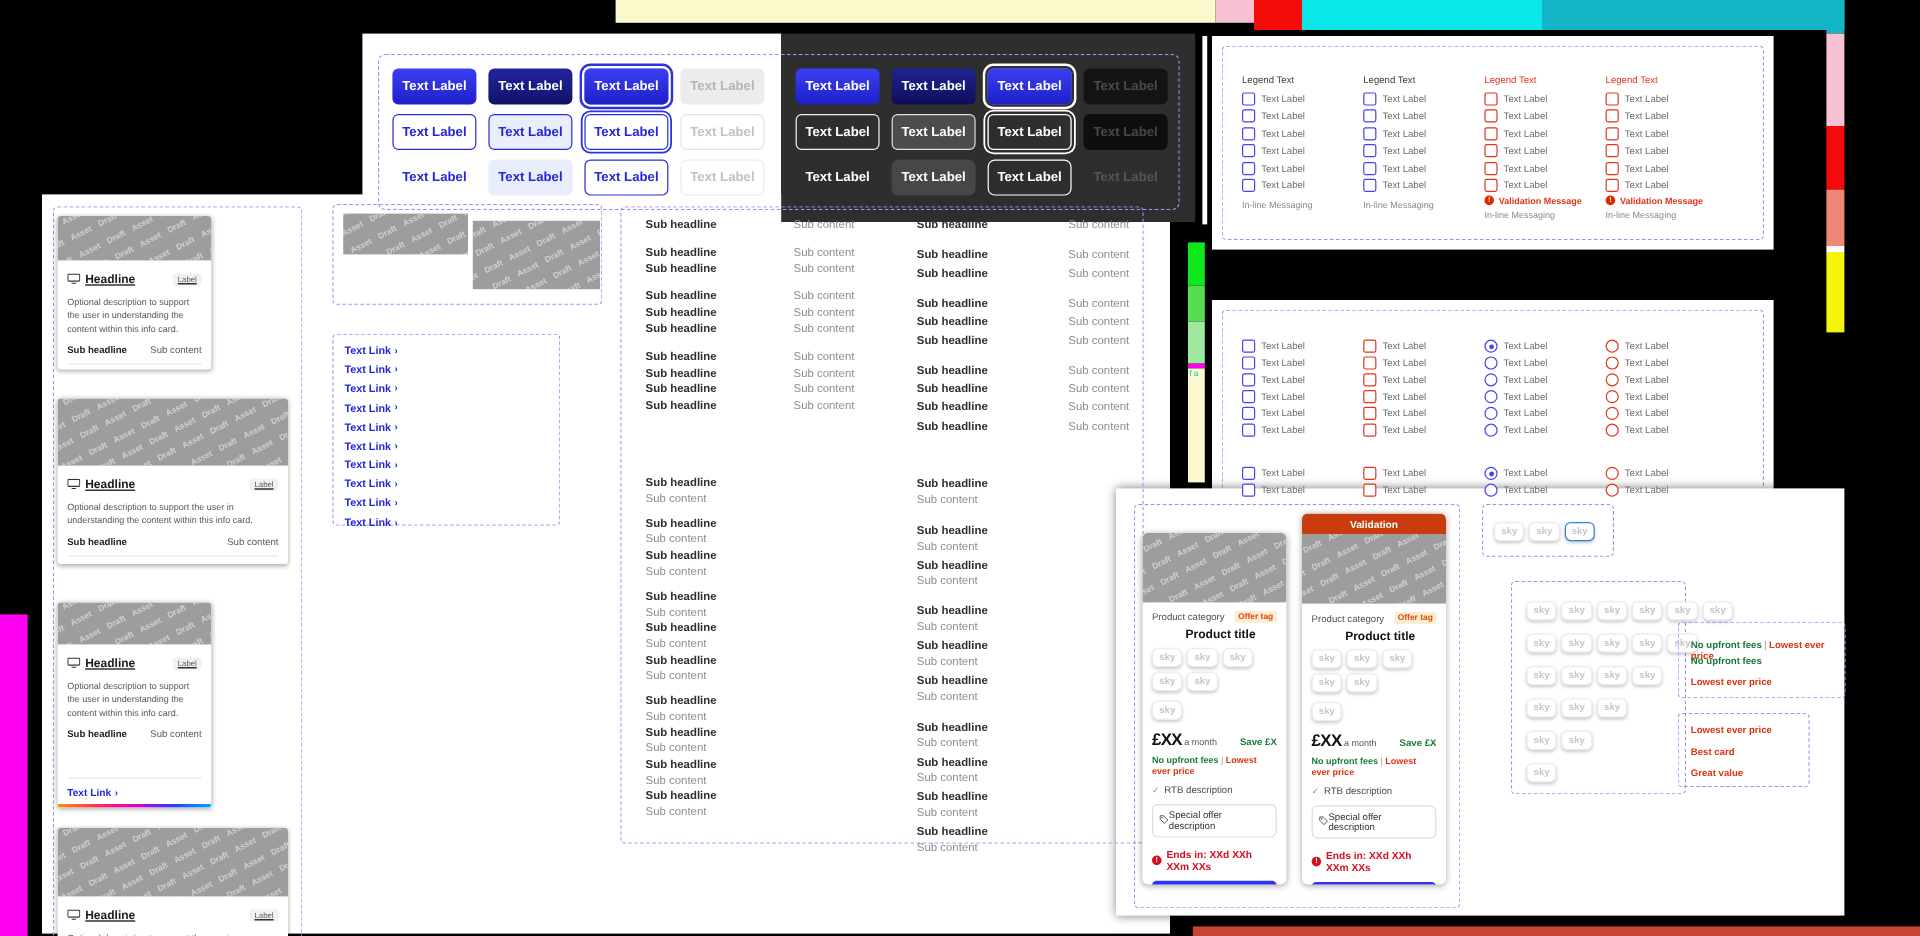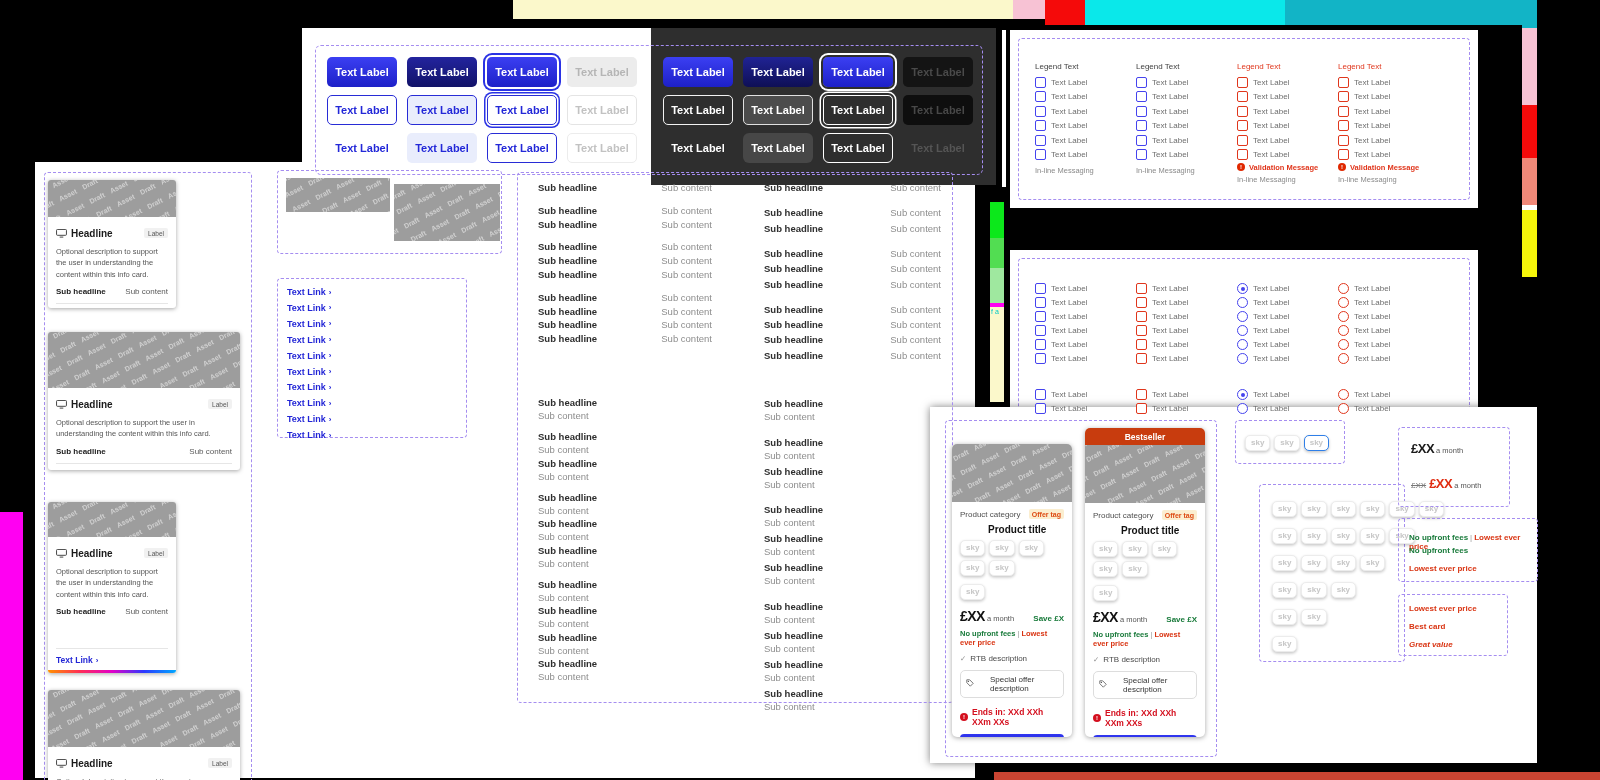--- a/index.html
+++ b/index.html
@@ -37,21 +37,21 @@
   .d-ter-foc{color:#fff;border:1.5px solid #fff;border-radius:6px}
   .d-ter-dis{color:#555}
   
   .draft{position:relative;overflow:hidden;background:#9d9d9d;flex:none;}
   .wm{position:absolute;left:50%;top:50%;width:340%;transform:translate(-50%,-50%) rotate(-27deg);
       font-size:7px;font-weight:700;color:rgba(255,255,255,.52);line-height:2.2;word-spacing:5px;text-align:center;}
   
   .icard{position:absolute;background:#fff;border-radius:3px;box-shadow:0 1px 4px rgba(0,0,0,.35);
          display:flex;flex-direction:column;overflow:hidden;}
   .icard-body{padding:7px 8px 5px;display:flex;flex-direction:column;flex:1;}
-  .hrow{display:flex;align-items:center;gap:4px;}
+  .hrow{display:flex;align-items:center;gap:4px;text-decoration:underline;}
   .hname{font-weight:700;font-size:10px;color:#1a1a1a;}
   .badge{margin-left:auto;background:#f1f1f1;color:#555;font-size:6.5px;padding:1.5px 4px;border-radius:2px;}
   .idesc{margin-top:4px;font-size:7.5px;color:#565656;line-height:1.5;}
   .subrow{margin-top:7px;display:flex;font-size:8px;}
   .subhl{font-weight:700;color:#222;}
   .subct{margin-left:auto;color:#5a5a5a;}
   .divider{margin-top:7px;border-top:1px solid #e6e6e6;}
   .linkrow{margin-top:6px;display:flex;align-items:center;gap:3px;font-size:8.5px;font-weight:700;color:var(--link_blue,#2326d6);}
   .chev{font-size:8px;font-weight:700;}
   .grad{height:3px;margin-top:auto;background:linear-gradient(90deg,#ff9100,#ff2d55,#e100c8,#2b39ff,#00a8ff);flex:none;}
@@ -91,21 +91,21 @@
         box-shadow:0 1.5px 3px rgba(0,0,0,.22);font-size:8px;font-weight:700;color:#c6c6c6;line-height:1;}
   .chip-sel{border:1.5px solid #2f7fe8;}
   .prow{display:flex;align-items:baseline;margin-top:8px;}
   .pbig{font-size:14px;font-weight:700;color:#111;letter-spacing:-.5px;}
   .pper{font-size:7.5px;color:#555;margin-left:2px;}
   .psave{margin-left:auto;font-size:8px;font-weight:700;color:var(--green,#187a3a);}
   .fees{margin-top:5px;font-size:7.5px;font-weight:700;}
   .fees .g{color:var(--green,#187a3a);} .fees .s{color:#999;font-weight:400;padding:0 2px;} .fees .r{color:var(--red,#d93412);}
   .rtb{margin-top:7px;display:flex;align-items:center;gap:4px;font-size:8px;color:#4a4a4a;}
   .rtb .ck{color:#8f8f8f;font-size:7.5px;}
-  .soffer{margin-top:7px;border:1px solid #ddd;border-radius:5px;padding:4px 5px;display:flex;align-items:center;gap:16px;
+  .soffer{margin-top:7px;border:1px solid #ddd;border-radius:5px;padding:4px 5px;display:flex;align-items:center;gap:0;
           font-size:8px;color:#333;}
   .ends{margin-top:9px;display:flex;align-items:center;gap:4px;font-size:8.5px;font-weight:700;color:#d40f1e;}
   .eicon{width:8px;height:8px;border-radius:50%;background:#d40f1e;color:#fff;font-size:6px;font-weight:700;
          display:flex;align-items:center;justify-content:center;flex:none;}
   .cta{margin-top:7px;height:19px;border-radius:4px;background:linear-gradient(var(--cta_top,#3036f0),var(--cta_bottom,#191dd0));
        color:#fff;font-size:9px;font-weight:700;display:flex;align-items:center;justify-content:center;}
   
   .bigprice{font-size:13px;font-weight:700;color:#1a1a1a;letter-spacing:-.5px;}
   .period{font-size:7.5px;color:#555;margin-left:2px;}
   .was{font-size:8px;color:#777;text-decoration:line-through;margin-right:3px;}
@@ -166,33 +166,29 @@
         <div class="chip">sky</div>
       </div>
       <div class="chips" style="position: absolute; left: 12px; top: 119px; flex-wrap: nowrap;">
         <div class="chip">sky</div>
         <div class="chip">sky</div>
       </div>
       <div class="chips" style="position: absolute; left: 12px; top: 146px; flex-wrap: nowrap;">
         <div class="chip">sky</div>
       </div>
     </div>
-  <div class="dashed" id="priceC" style="left:1398px;top:427px;width:112px;height:80px;">
-      <div style="position: absolute; left: 12px; top: 11px;"><div class="bigprice" style="display: inline;">£XX</div><div class="period" style="display: inline;">a month</div></div>
-      <div style="position: absolute; left: 12px; top: 46px;"><div class="was" style="display: inline;">£XX</div><div class="redprice" style="display: inline;">£XX</div><div class="period" style="display: inline;">a month</div></div>
-    </div>
   <div class="dashed" id="feesD" style="left:1398px;top:518px;width:140px;height:64px;">
       <div class="fees" style="position: absolute; left: 10px; top: 9px; font-size: 8px;"><div class="g" style="display: inline;">No upfront fees</div><div class="s" style="display: inline;">|</div><div class="r" style="display: inline;">Lowest ever price</div></div>
       <div class="flagline" style="position: absolute; left: 10px; top: 27px; color: rgb(24, 122, 58);">No upfront fees</div>
       <div class="flagline" style="position: absolute; left: 10px; top: 45px; color: rgb(217, 52, 18);">Lowest ever price</div>
     </div>
   <div class="dashed" id="flagsE" style="left:1398px;top:594px;width:110px;height:62px;">
       <div class="flagline" style="position: absolute; left: 10px; top: 9px; color: rgb(217, 52, 18);">Lowest ever price</div>
       <div class="flagline" style="position: absolute; left: 10px; top: 27px; color: rgb(217, 52, 18);">Best card</div>
-      <div class="flagline" style="position: absolute; left: 10px; top: 45px; color: rgb(217, 52, 18); font-style: italic;">Great value</div>
+      <div class="flagline" style="position: absolute; left: 10px; top: 45px; color: rgb(217, 52, 18);">Great value</div>
     </div>
 
   <div class="dashed" style="left:44px;top:172px;width:208px;height:640px;"></div>
 
   <div class="dashed" id="imgbox" style="left:277px;top:170px;width:225px;height:84px;"></div>
   <div class="dashed" id="linkbox" style="left:277px;top:278px;width:190px;height:160px;"></div>
 
   <div class="dashed" id="kvbox" style="left:517px;top:172px;width:436px;height:531px;"></div>
 <div class="strip" style="left: 513px; top: 0px; width: 500px; height: 19px; position: absolute; background: rgb(251, 248, 203);"></div>
     <div class="strip" style="left: 1013px; top: 0px; width: 32px; height: 19px; position: absolute; background: rgb(247, 194, 212);"></div>
@@ -812,21 +808,21 @@
           <div>Special offer description</div>
         </div>
         <div class="ends">
           <div class="eicon">!</div>
           <div>Ends in: XXd XXh XXm XXs</div>
         </div>
         <div class="cta">Descriptive CTA</div>
       </div>
     </div>
     <div class="pcard" style="left: 1085px; top: 428px; width: 120px; height: 309px; position: absolute;">
-      <div class="banner">Bestseller</div>
+      <div class="banner">Validation</div>
       <div class="draft" style="height: 58px;">
         <div class="wm">Draft Asset  Draft Asset  Draft Asset  Draft Asset  Draft Asset  Draft Asset  Draft Asset  Draft Asset  Draft Asset  Draft Asset  Draft Asset  Draft Asset  Draft Asset  Draft Asset  Draft Asset  Draft Asset  Draft Asset  Draft Asset  Draft Asset  Draft Asset  Draft Asset  Draft Asset  Draft Asset  Draft Asset  Draft Asset  Draft Asset  Draft Asset  Draft Asset  Draft Asset  Draft Asset  Draft Asset  Draft Asset  Draft Asset  Draft Asset  Draft Asset  Draft Asset  Draft Asset  Draft Asset  Draft Asset  Draft Asset  Draft Asset  Draft Asset  Draft Asset  Draft Asset  Draft Asset  Draft Asset  Draft Asset  Draft Asset  Draft Asset  Draft Asset  Draft Asset  Draft Asset  Draft Asset  Draft Asset  Draft Asset  Draft Asset  Draft Asset  Draft Asset  Draft Asset  Draft Asset  Draft Asset  Draft Asset  Draft Asset  Draft Asset  Draft Asset  Draft Asset  Draft Asset  Draft Asset  Draft Asset  Draft Asset  Draft Asset  Draft Asset  Draft Asset  Draft Asset  Draft Asset  Draft Asset  Draft Asset  Draft Asset  Draft Asset  Draft Asset  Draft Asset  Draft Asset  Draft Asset  Draft Asset  Draft Asset  Draft Asset  Draft Asset  Draft Asset  Draft Asset  Draft Asset  Draft Asset  Draft Asset  Draft Asset  Draft Asset  Draft Asset  Draft Asset  Draft Asset  Draft Asset  Draft Asset  Draft Asset  Draft Asset  Draft Asset  Draft Asset  Draft Asset  Draft Asset  Draft Asset  Draft Asset  Draft Asset  Draft Asset  Draft Asset  Draft Asset  Draft Asset  Draft Asset  Draft Asset  Draft Asset  Draft Asset  Draft Asset  Draft Asset  Draft Asset  Draft Asset  Draft Asset  Draft Asset  Draft Asset  Draft Asset  Draft Asset  Draft Asset  Draft Asset  Draft Asset  Draft Asset  Draft Asset  Draft Asset  Draft Asset  Draft Asset  Draft Asset  Draft Asset  Draft Asset  Draft Asset  Draft Asset  Draft Asset  Draft Asset  </div>
       </div>
       <div class="pbody">
         <div class="pcat">
           <div>Product category</div>
           <div class="otag">Offer tag</div>
         </div>
         <div class="ptitle">Product title</div>
         <div class="chips">

